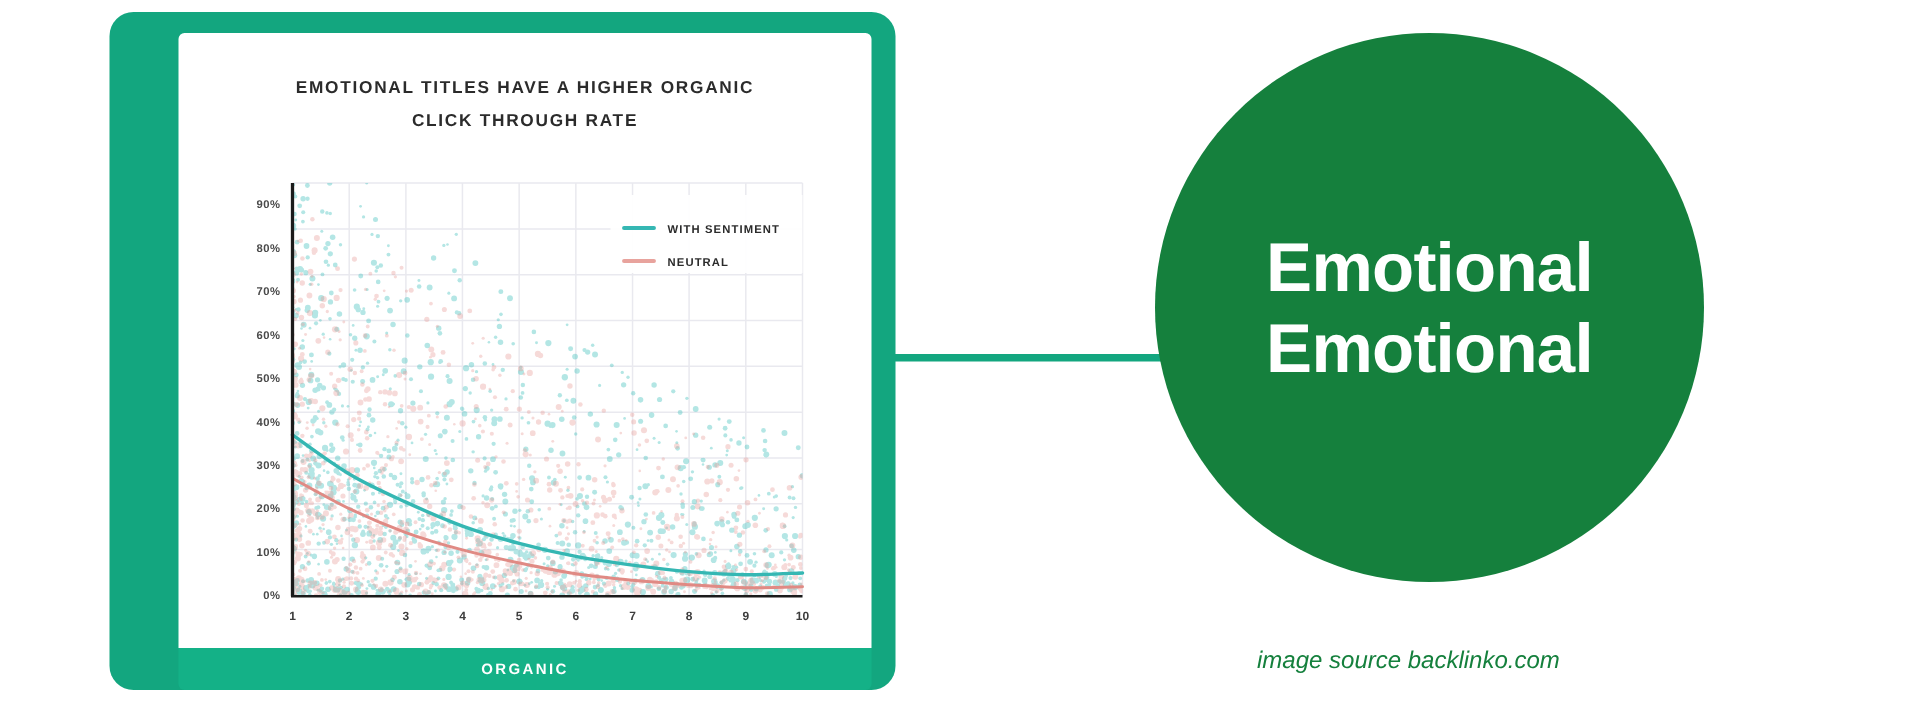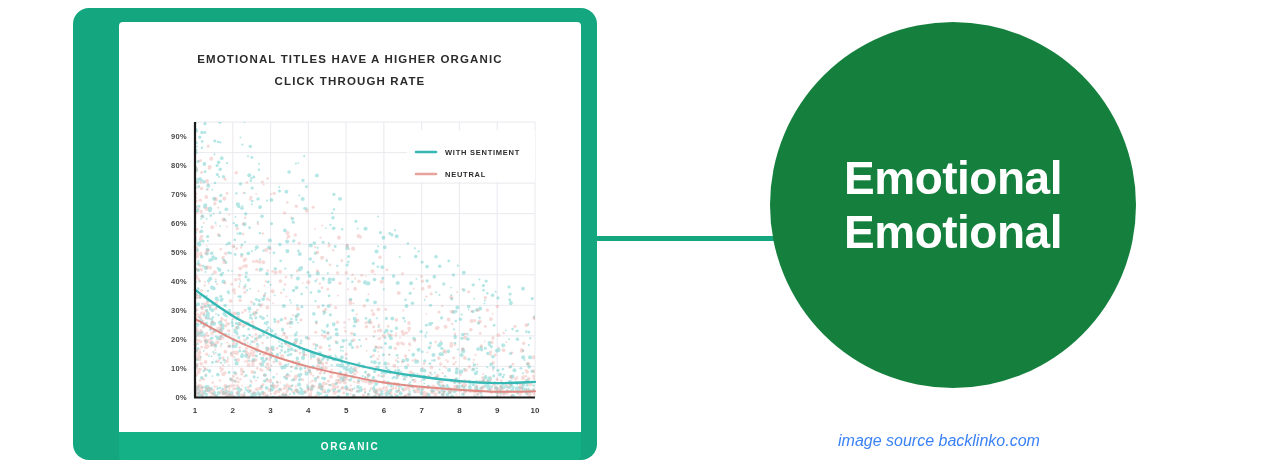--- a/index.html
+++ b/index.html
@@ -78,21 +78,21 @@
     flex-direction:column;
   }
   .circle-line{
     color:#ffffff;font-size:46px;font-weight:bold;line-height:54px;
     letter-spacing:-0.5px;text-align:center;white-space:nowrap;
   }
 
   
   .caption{
     position:absolute;left:838px;top:432px;
-    font-size:16px;font-style:italic;color:#3b82f6;white-space:nowrap;
+    font-size:16px;font-style:italic;color:#15803d;white-space:nowrap;
     font-family:"Liberation Sans", sans-serif;
   }
 </style>
 </head>
 <body>
 
 <div id="root">
 
   <div class="card-frame">
 

